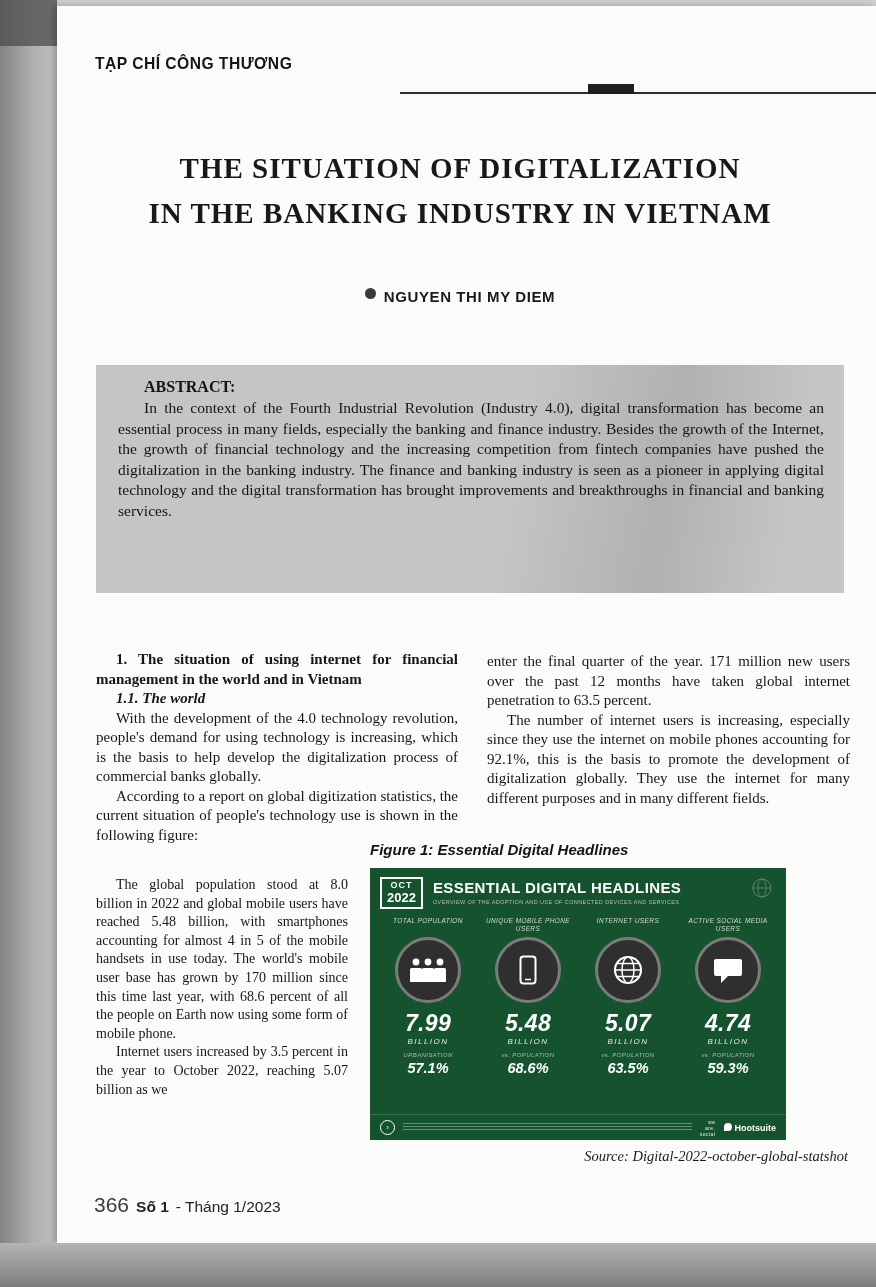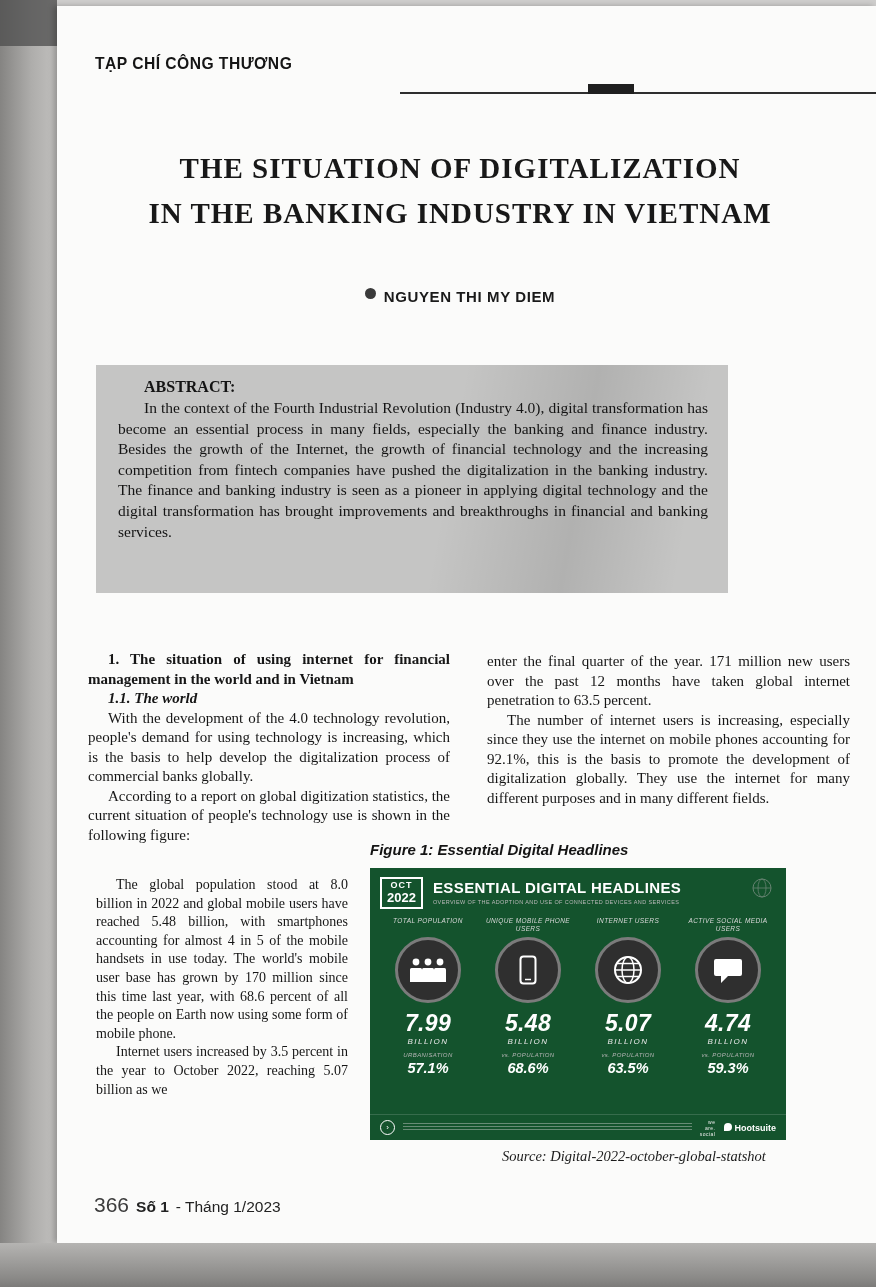--- a/index.html
+++ b/index.html
@@ -24,30 +24,30 @@
   .head-rule{position:absolute;left:400px;top:92px;width:476px;height:2px;background:#2e2e2e;}
   .head-mark{position:absolute;left:588px;top:84px;width:46px;height:10px;background:#1f1f1f;}
   
   .title-wrap{position:absolute;left:90px;top:146px;width:740px;text-align:center;}
   .title-line{font-size:29px;font-weight:bold;letter-spacing:1px;color:#181818;line-height:45px;}
   
   .author-row{position:absolute;left:90px;top:288px;width:740px;display:flex;justify-content:center;gap:8px;}
   .author-bullet{width:11px;height:11px;border-radius:50%;background:#3a3a3a;}
   .author-name{font-family:"Liberation Sans",sans-serif;font-weight:bold;font-size:15px;letter-spacing:.6px;color:#1a1a1a;}
   
-  .abstract{position:absolute;left:96px;top:365px;width:632px;height:228px;background:#c5c5c4;
+  .abstract{position:absolute;left:96px;top:365px;width:748px;height:228px;background:#c5c5c4;
     background-image:linear-gradient(100deg, rgba(0,0,0,0) 55%, rgba(0,0,0,.10) 75%, rgba(0,0,0,0) 92%);
     box-sizing:border-box;padding:13px 20px 0 22px;}
   .abstract-heading{font-weight:bold;font-size:16px;text-indent:26px;margin:0 0 2px 0;color:#141414;}
   .abstract-body{font-size:15.5px;line-height:20.6px;text-align:justify;text-indent:26px;margin:0;color:#141414;}
   .abstract-keywords{font-size:15.5px;line-height:20.6px;text-indent:26px;margin:0;color:#141414;}
   .abstract-keywords b{font-weight:bold;}
   
   .col{position:absolute;font-size:15px;line-height:19.5px;text-align:justify;color:#161616;}
-  .col-left{left:88px;top:650px;width:362px;}
+  .col-left{left:96px;top:650px;width:362px;}
   .col-right{left:487px;top:652px;width:363px;}
   .col-narrow{left:96px;top:876px;width:252px;font-size:14px;line-height:18.6px;}
   .col p{margin:0;text-indent:20px;}
   .col p.noindent{text-indent:0;}
   .sec-h1{font-weight:bold;text-indent:20px;margin:0;}
   .sec-h2{font-weight:bold;font-style:italic;text-indent:20px;margin:0;}
   
   .fig-caption{position:absolute;left:370px;top:841px;font-family:"Liberation Sans",sans-serif;
     font-weight:bold;font-style:italic;font-size:15px;color:#141414;}
   .figure{position:absolute;left:370px;top:868px;width:416px;height:272px;background:#14532d;
@@ -72,21 +72,21 @@
   .fig-footer{position:absolute;left:0;bottom:0;width:100%;height:26px;box-sizing:border-box;
     border-top:1px solid rgba(255,255,255,.15);display:flex;align-items:center;gap:8px;padding:0 10px;}
   .arrow-circle{width:13px;height:13px;border-radius:50%;border:1.5px solid #fff;display:flex;
     align-items:center;justify-content:center;font-size:8px;color:#fff;flex:0 0 auto;}
   .fineprint{flex:1 1 auto;height:9px;opacity:.45;
     background:repeating-linear-gradient(to bottom,#cfcfcf 0 1px,transparent 1px 3px);}
   .credit-was{font-size:5px;line-height:1.2;text-align:right;color:#eee;letter-spacing:.5px;white-space:pre-line;}
   .credit-hs{font-size:9px;font-weight:bold;color:#fff;display:flex;gap:3px;}
   .hs-mark{width:8px;height:8px;background:#fff;border-radius:50% 50% 50% 0;}
   
-  .fig-source{position:absolute;left:420px;top:1148px;width:428px;text-align:center;
+  .fig-source{position:absolute;left:420px;top:1148px;width:428px;text-align:right;
     font-style:italic;font-size:14.5px;color:#1b1b1b;}
   .page-footer{position:absolute;left:94px;top:1193px;display:flex;align-items:baseline;gap:7px;
     font-family:"Liberation Sans",sans-serif;color:#222;}
   .pf-num{font-size:21px;color:#3c3c3c;}
   .pf-issue{font-size:15.5px;font-weight:bold;}
   .pf-date{font-size:15.5px;}
   svg{display:block;}
 </style>
 </head>
 <body>

